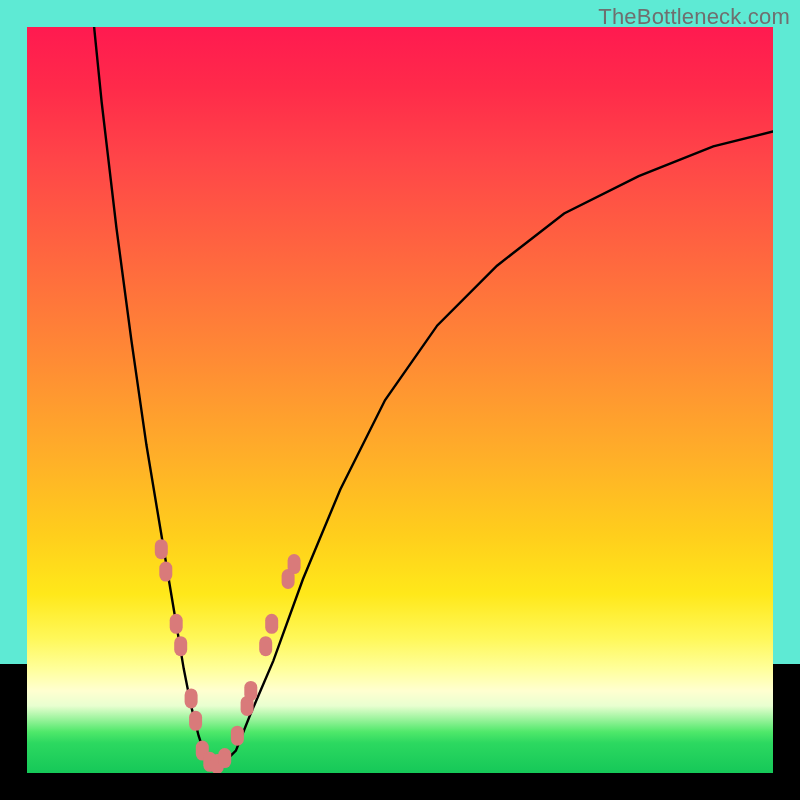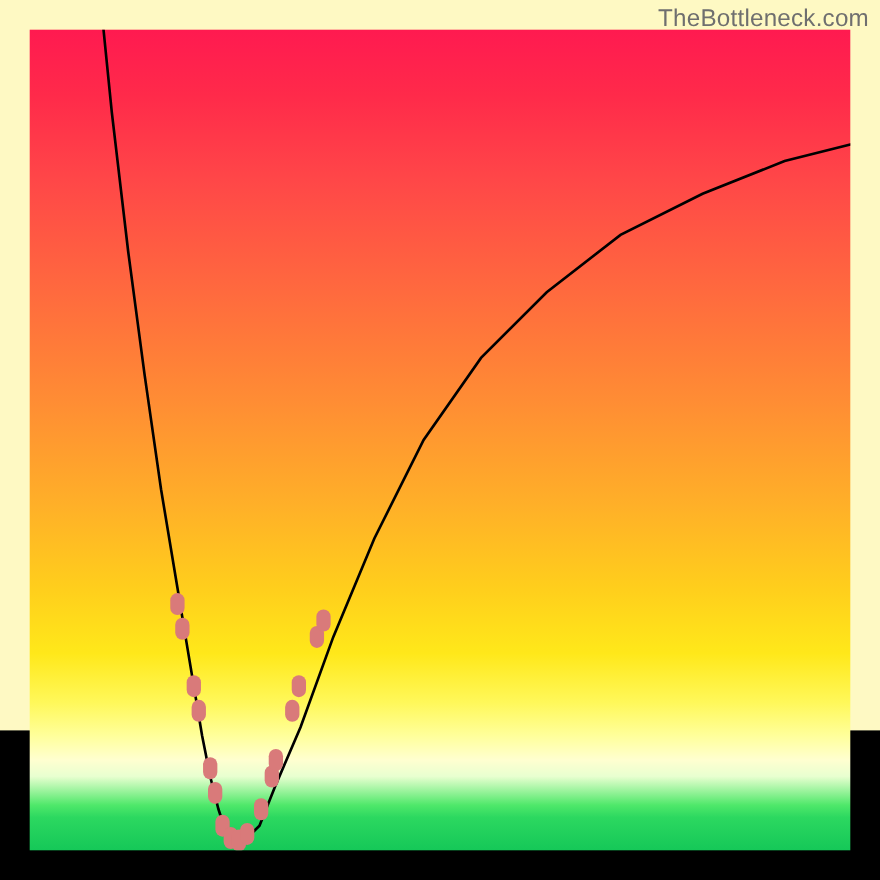--- a/index.html
+++ b/index.html
@@ -10,21 +10,21 @@
     overflow: hidden;
     background: #000;
     font-family: Arial, Helvetica, sans-serif;
   }
   .frame {
     position: absolute;
     left: 0;
     top: 0;
     width: 800px;
     height: 664px;
-    background: #fef9c3;
+    background: #5eead4;
   }
   .plot-area {
     position: absolute;
     left: 27px;
     top: 27px;
     width: 746px;
     height: 746px;
     
     background: linear-gradient(
       to bottom,

